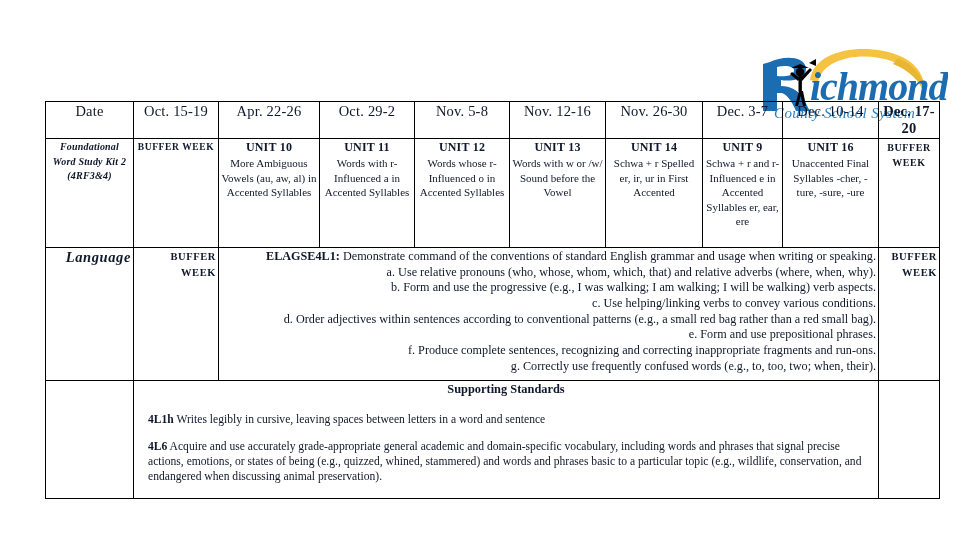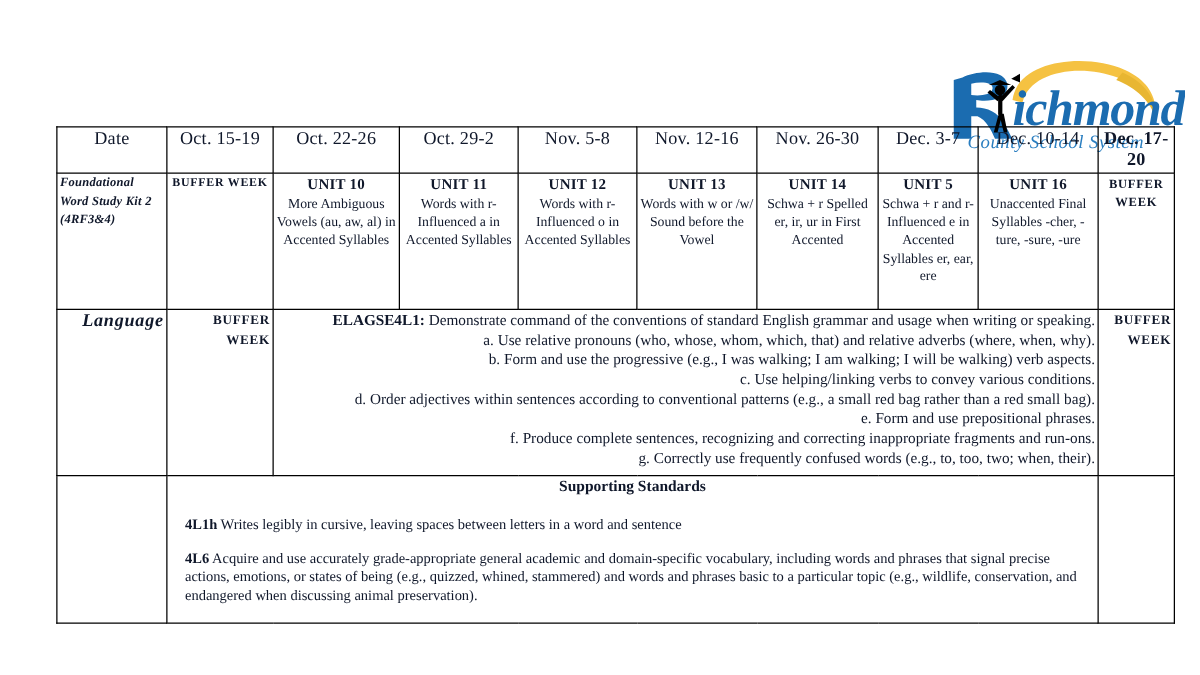--- a/index.html
+++ b/index.html
@@ -64,21 +64,21 @@
   }
   td.date-head {
     font-size: 17px;
     letter-spacing: 1.2px;
   }
   td.head-small { font-size: 10.5px; font-weight: bold; letter-spacing: 0.2px; }
 
   
   tr.found-row td { height: 106px; }
   td.rowlabel {
-    text-align: left;
+    text-align: center;
     vertical-align: middle;
     font-style: italic;
     font-weight: bold;
     font-size: 10px;
     line-height: 1.45;
     letter-spacing: 0.2px;
   }
   td.lang-label {
     text-align: center;
     vertical-align: middle;
@@ -199,21 +199,21 @@
       <col class="c-w6">
       <col class="c-w7">
       <col class="c-w8">
       <col class="c-w9">
   </colgroup>
   <tbody>
 
     <tr class="head-row">
       <td class="date-head">Date</td>
       <td>Oct. 15-19</td>
-      <td>Oct. 22-26</td>
+      <td>Apr. 22-26</td>
       <td>Oct. 29-2</td>
       <td>Nov. 5-8</td>
       <td>Nov. 12-16</td>
       <td>Nov. 26-30</td>
       <td>Dec. 3-7</td>
       <td>Dec. 10-14</td>
       <td class="head-small">Dec. 17-20</td>
     </tr>
 
     <tr class="found-row">
@@ -226,32 +226,32 @@
       <td class="unit-cell">
         <span class="unit-title">UNIT 10</span>
         <span class="unit-desc">More Ambiguous Vowels (au, aw, al) in Accented Syllables</span>
       </td>
       <td class="unit-cell">
         <span class="unit-title">UNIT 11</span>
         <span class="unit-desc">Words with r-Influenced a in Accented Syllables</span>
       </td>
       <td class="unit-cell">
         <span class="unit-title">UNIT 12</span>
-        <span class="unit-desc">Words with r-Influenced o in Accented Syllables</span>
+        <span class="unit-desc">Words whose r-Influenced o in Accented Syllables</span>
       </td>
       <td class="unit-cell">
         <span class="unit-title">UNIT 13</span>
         <span class="unit-desc">Words with w or /w/ Sound before the Vowel</span>
       </td>
       <td class="unit-cell">
         <span class="unit-title">UNIT 14</span>
         <span class="unit-desc">Schwa + r Spelled er, ir, ur in First Accented</span>
       </td>
       <td class="unit-cell">
-        <span class="unit-title">UNIT 5</span>
+        <span class="unit-title">UNIT 9</span>
         <span class="unit-desc">Schwa + r and r-Influenced e in Accented Syllables er, ear, ere</span>
       </td>
       <td class="unit-cell">
         <span class="unit-title">UNIT 16</span>
         <span class="unit-desc">Unaccented Final Syllables -cher, -ture, -sure, -ure</span>
       </td>
       <td class="buffer-cell lang-buf-right">
         BUFFER<br>WEEK
       </td>
     </tr>

